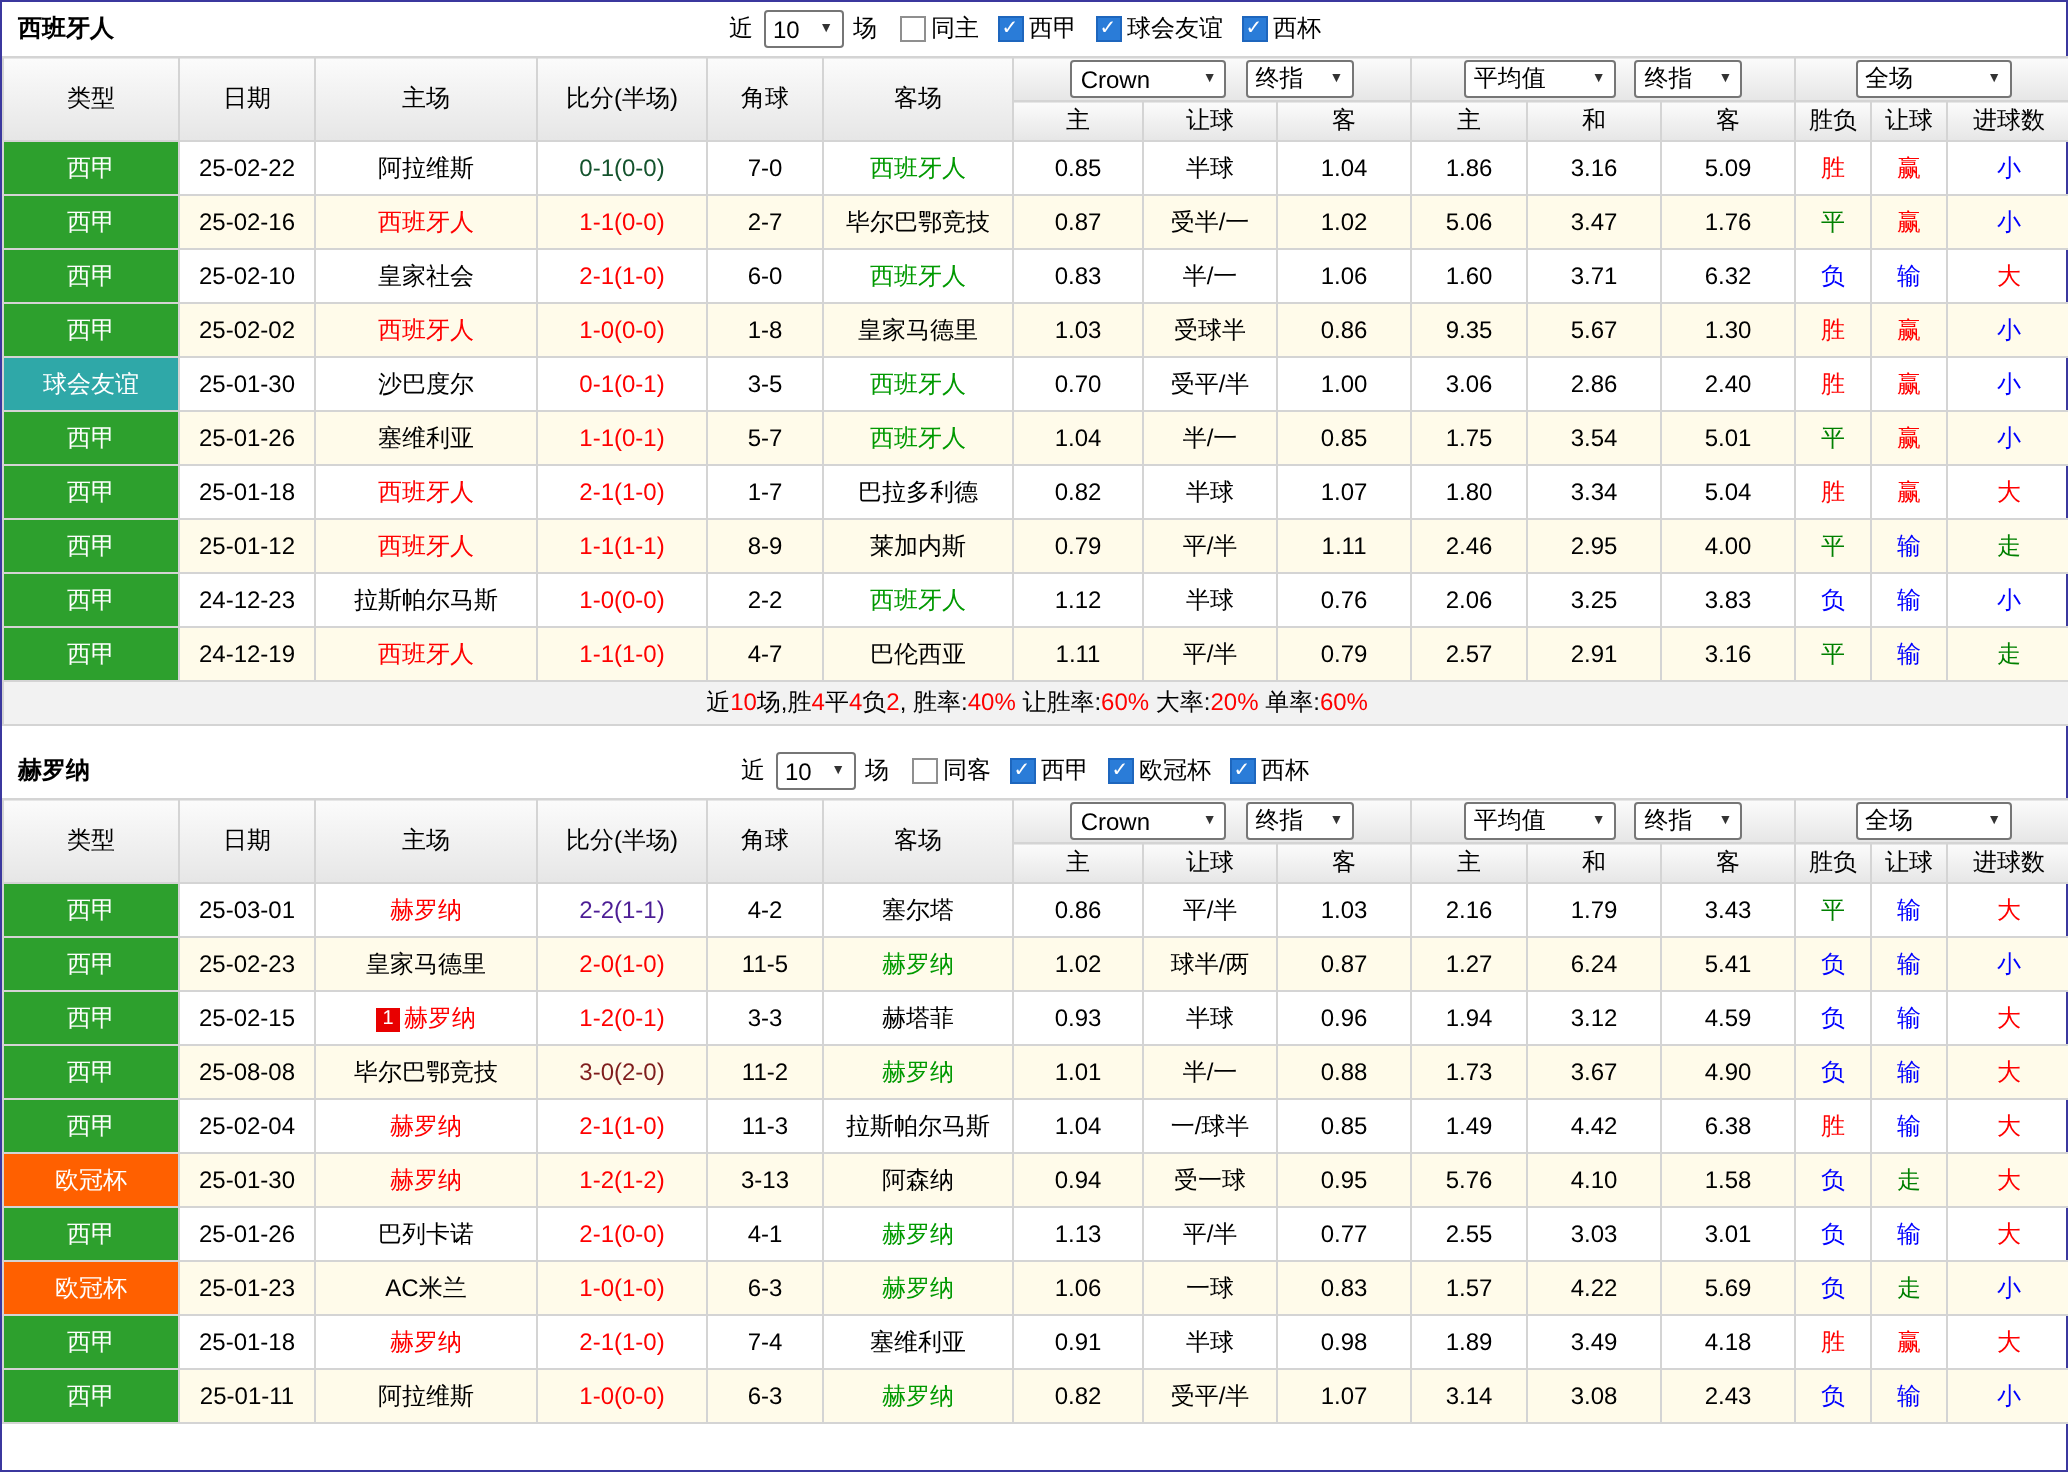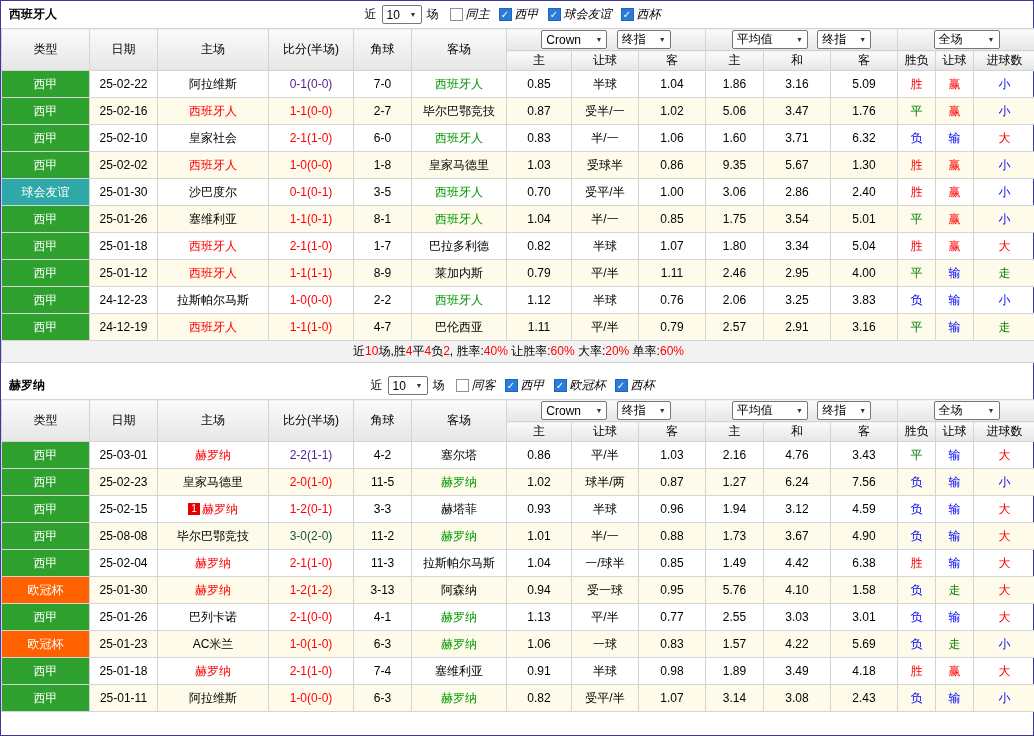--- a/index.html
+++ b/index.html
@@ -19,29 +19,29 @@
   .win-btns{position:absolute;right:5px;top:0;bottom:0;display:flex;align-items:center;gap:4px;}
   .win-btn{width:24px;height:20px;border-radius:3px;background:linear-gradient(#9cbbed,#5e8ad2);border:1px solid #44699f;color:#fff;font-size:10px;display:flex;align-items:center;justify-content:center;cursor:pointer;box-sizing:border-box;}
   .win-btn.close{font-size:15px;font-weight:bold;background:linear-gradient(#7ea6e4,#4a76c4);}
   
   #sections{flex:1;}
   .section{background:#fff;}
   .section + .section{margin-top:9px;}
   .filterbar{height:27px;position:relative;display:flex;align-items:center;background:#fff;}
   .team-name{position:absolute;left:8px;font-weight:bold;}
   .filter-center{margin:0 auto;display:flex;align-items:center;gap:5px;}
-  .cb-group{display:inline-flex;align-items:flex-end;margin-left:6px;font-style:italic;}
+  .cb-group{display:inline-flex;align-items:flex-end;margin-left:6px;}
   .cb-item{display:inline-flex;align-items:center;gap:3px;margin-right:9px;cursor:pointer;}
   .cb{width:13px;height:13px;border:1px solid #8f8f8f;background:#fff;display:inline-flex;align-items:center;justify-content:center;font-size:10px;line-height:1;box-sizing:border-box;}
   .cb.on{background:#2a7cd8;border-color:#1e66bd;color:#fff;}
   
   .sel{display:inline-flex;align-items:center;justify-content:space-between;background:#fff;border:1px solid #767676;border-radius:2px;height:19px;padding:0 4px;font-size:12px;cursor:pointer;box-sizing:border-box;vertical-align:middle;}
   .sel .arr{font-size:7px;color:#333;margin-left:4px;}
   .sel + .sel{margin-left:6px;}
-  .w64{width:66px}.w52{width:54px}.w72{width:76px}.sel-count{width:40px}
+  .w64{width:78px}.w52{width:54px}.w72{width:76px}.sel-count{width:40px}
   
   table.results-table{width:100%;border-collapse:collapse;table-layout:fixed;}
   .results-table th,.results-table td{border:1px solid #d4d4d4;text-align:center;overflow:hidden;white-space:nowrap;padding:0;}
   .results-table thead th{background:linear-gradient(#fbfbfb,#e6e6e6);font-weight:normal;height:19px;font-size:12px;}
   .results-table thead tr:first-child th{height:21px;}
   .results-table tbody td{height:26px;font-size:12px;}
   .results-table tbody tr.alt{background:#fffbea;}
   td.type{color:#fff;}
   .badge1{display:inline-block;min-width:12px;height:12px;line-height:12px;background:#e80000;color:#fff;font-size:10px;margin-right:2px;vertical-align:1px;}
   td.summary{height:21px;background:#f2f2f2;font-size:12px;}
@@ -145,21 +145,21 @@
           <th>胜负</th>
           <th>让球</th>
           <th>进球数</th>
         </tr>
       </thead>
       <tbody>
             <tr>
               <td class="type" style="background: rgb(45, 160, 45);">西甲</td>
               <td>25-02-22</td>
               <td><span>阿拉维斯</span></td>
-              <td style="color: #4c1d95;">0-1(0-0)</td>
+              <td style="color: #14532d;">0-1(0-0)</td>
               <td>7-0</td>
               <td><span style="color: rgb(0, 153, 0);">西班牙人</span></td>
               <td>0.85</td>
               <td>半球</td>
               <td>1.04</td>
               <td>1.86</td>
               <td>3.16</td>
               <td>5.09</td>
               <td style="color: rgb(255, 0, 0);">胜</td>
               <td style="color: rgb(255, 0, 0);">赢</td>
@@ -231,21 +231,21 @@
               <td>2.40</td>
               <td style="color: rgb(255, 0, 0);">胜</td>
               <td style="color: rgb(255, 0, 0);">赢</td>
               <td style="color: rgb(0, 0, 255);">小</td>
             </tr>
             <tr class="alt">
               <td class="type" style="background: rgb(45, 160, 45);">西甲</td>
               <td>25-01-26</td>
               <td><span>塞维利亚</span></td>
               <td style="color: rgb(255, 0, 0);">1-1(0-1)</td>
-              <td>8-1</td>
+              <td>5-7</td>
               <td><span style="color: rgb(0, 153, 0);">西班牙人</span></td>
               <td>1.04</td>
               <td>半/一</td>
               <td>0.85</td>
               <td>1.75</td>
               <td>3.54</td>
               <td>5.01</td>
               <td style="color: rgb(0, 128, 0);">平</td>
               <td style="color: rgb(255, 0, 0);">赢</td>
               <td style="color: rgb(0, 0, 255);">小</td>
@@ -427,39 +427,39 @@
               <td class="type" style="background: rgb(45, 160, 45);">西甲</td>
               <td>25-03-01</td>
               <td><span style="color: rgb(255, 0, 0);">赫罗纳</span></td>
               <td style="color: #4c1d95;">2-2(1-1)</td>
               <td>4-2</td>
               <td><span>塞尔塔</span></td>
               <td>0.86</td>
               <td>平/半</td>
               <td>1.03</td>
               <td>2.16</td>
-              <td>4.76</td>
+              <td>1.79</td>
               <td>3.43</td>
               <td style="color: rgb(0, 128, 0);">平</td>
               <td style="color: rgb(0, 0, 255);">输</td>
               <td style="color: rgb(255, 0, 0);">大</td>
             </tr>
             <tr class="alt">
               <td class="type" style="background: rgb(45, 160, 45);">西甲</td>
               <td>25-02-23</td>
               <td><span>皇家马德里</span></td>
               <td style="color: rgb(255, 0, 0);">2-0(1-0)</td>
               <td>11-5</td>
               <td><span style="color: rgb(0, 153, 0);">赫罗纳</span></td>
               <td>1.02</td>
               <td>球半/两</td>
               <td>0.87</td>
               <td>1.27</td>
               <td>6.24</td>
-              <td>7.56</td>
+              <td>5.41</td>
               <td style="color: rgb(0, 0, 255);">负</td>
               <td style="color: rgb(0, 0, 255);">输</td>
               <td style="color: rgb(0, 0, 255);">小</td>
             </tr>
             <tr>
               <td class="type" style="background: rgb(45, 160, 45);">西甲</td>
               <td>25-02-15</td>
               <td><span class="badge1">1</span><span style="color: rgb(255, 0, 0);">赫罗纳</span></td>
               <td style="color: rgb(255, 0, 0);">1-2(0-1)</td>
               <td>3-3</td>
@@ -471,21 +471,21 @@
               <td>3.12</td>
               <td>4.59</td>
               <td style="color: rgb(0, 0, 255);">负</td>
               <td style="color: rgb(0, 0, 255);">输</td>
               <td style="color: rgb(255, 0, 0);">大</td>
             </tr>
             <tr class="alt">
               <td class="type" style="background: rgb(45, 160, 45);">西甲</td>
               <td>25-08-08</td>
               <td><span>毕尔巴鄂竞技</span></td>
-              <td style="color: #14532d;">3-0(2-0)</td>
+              <td style="color: #7f1d1d;">3-0(2-0)</td>
               <td>11-2</td>
               <td><span style="color: rgb(0, 153, 0);">赫罗纳</span></td>
               <td>1.01</td>
               <td>半/一</td>
               <td>0.88</td>
               <td>1.73</td>
               <td>3.67</td>
               <td>4.90</td>
               <td style="color: rgb(0, 0, 255);">负</td>
               <td style="color: rgb(0, 0, 255);">输</td>

